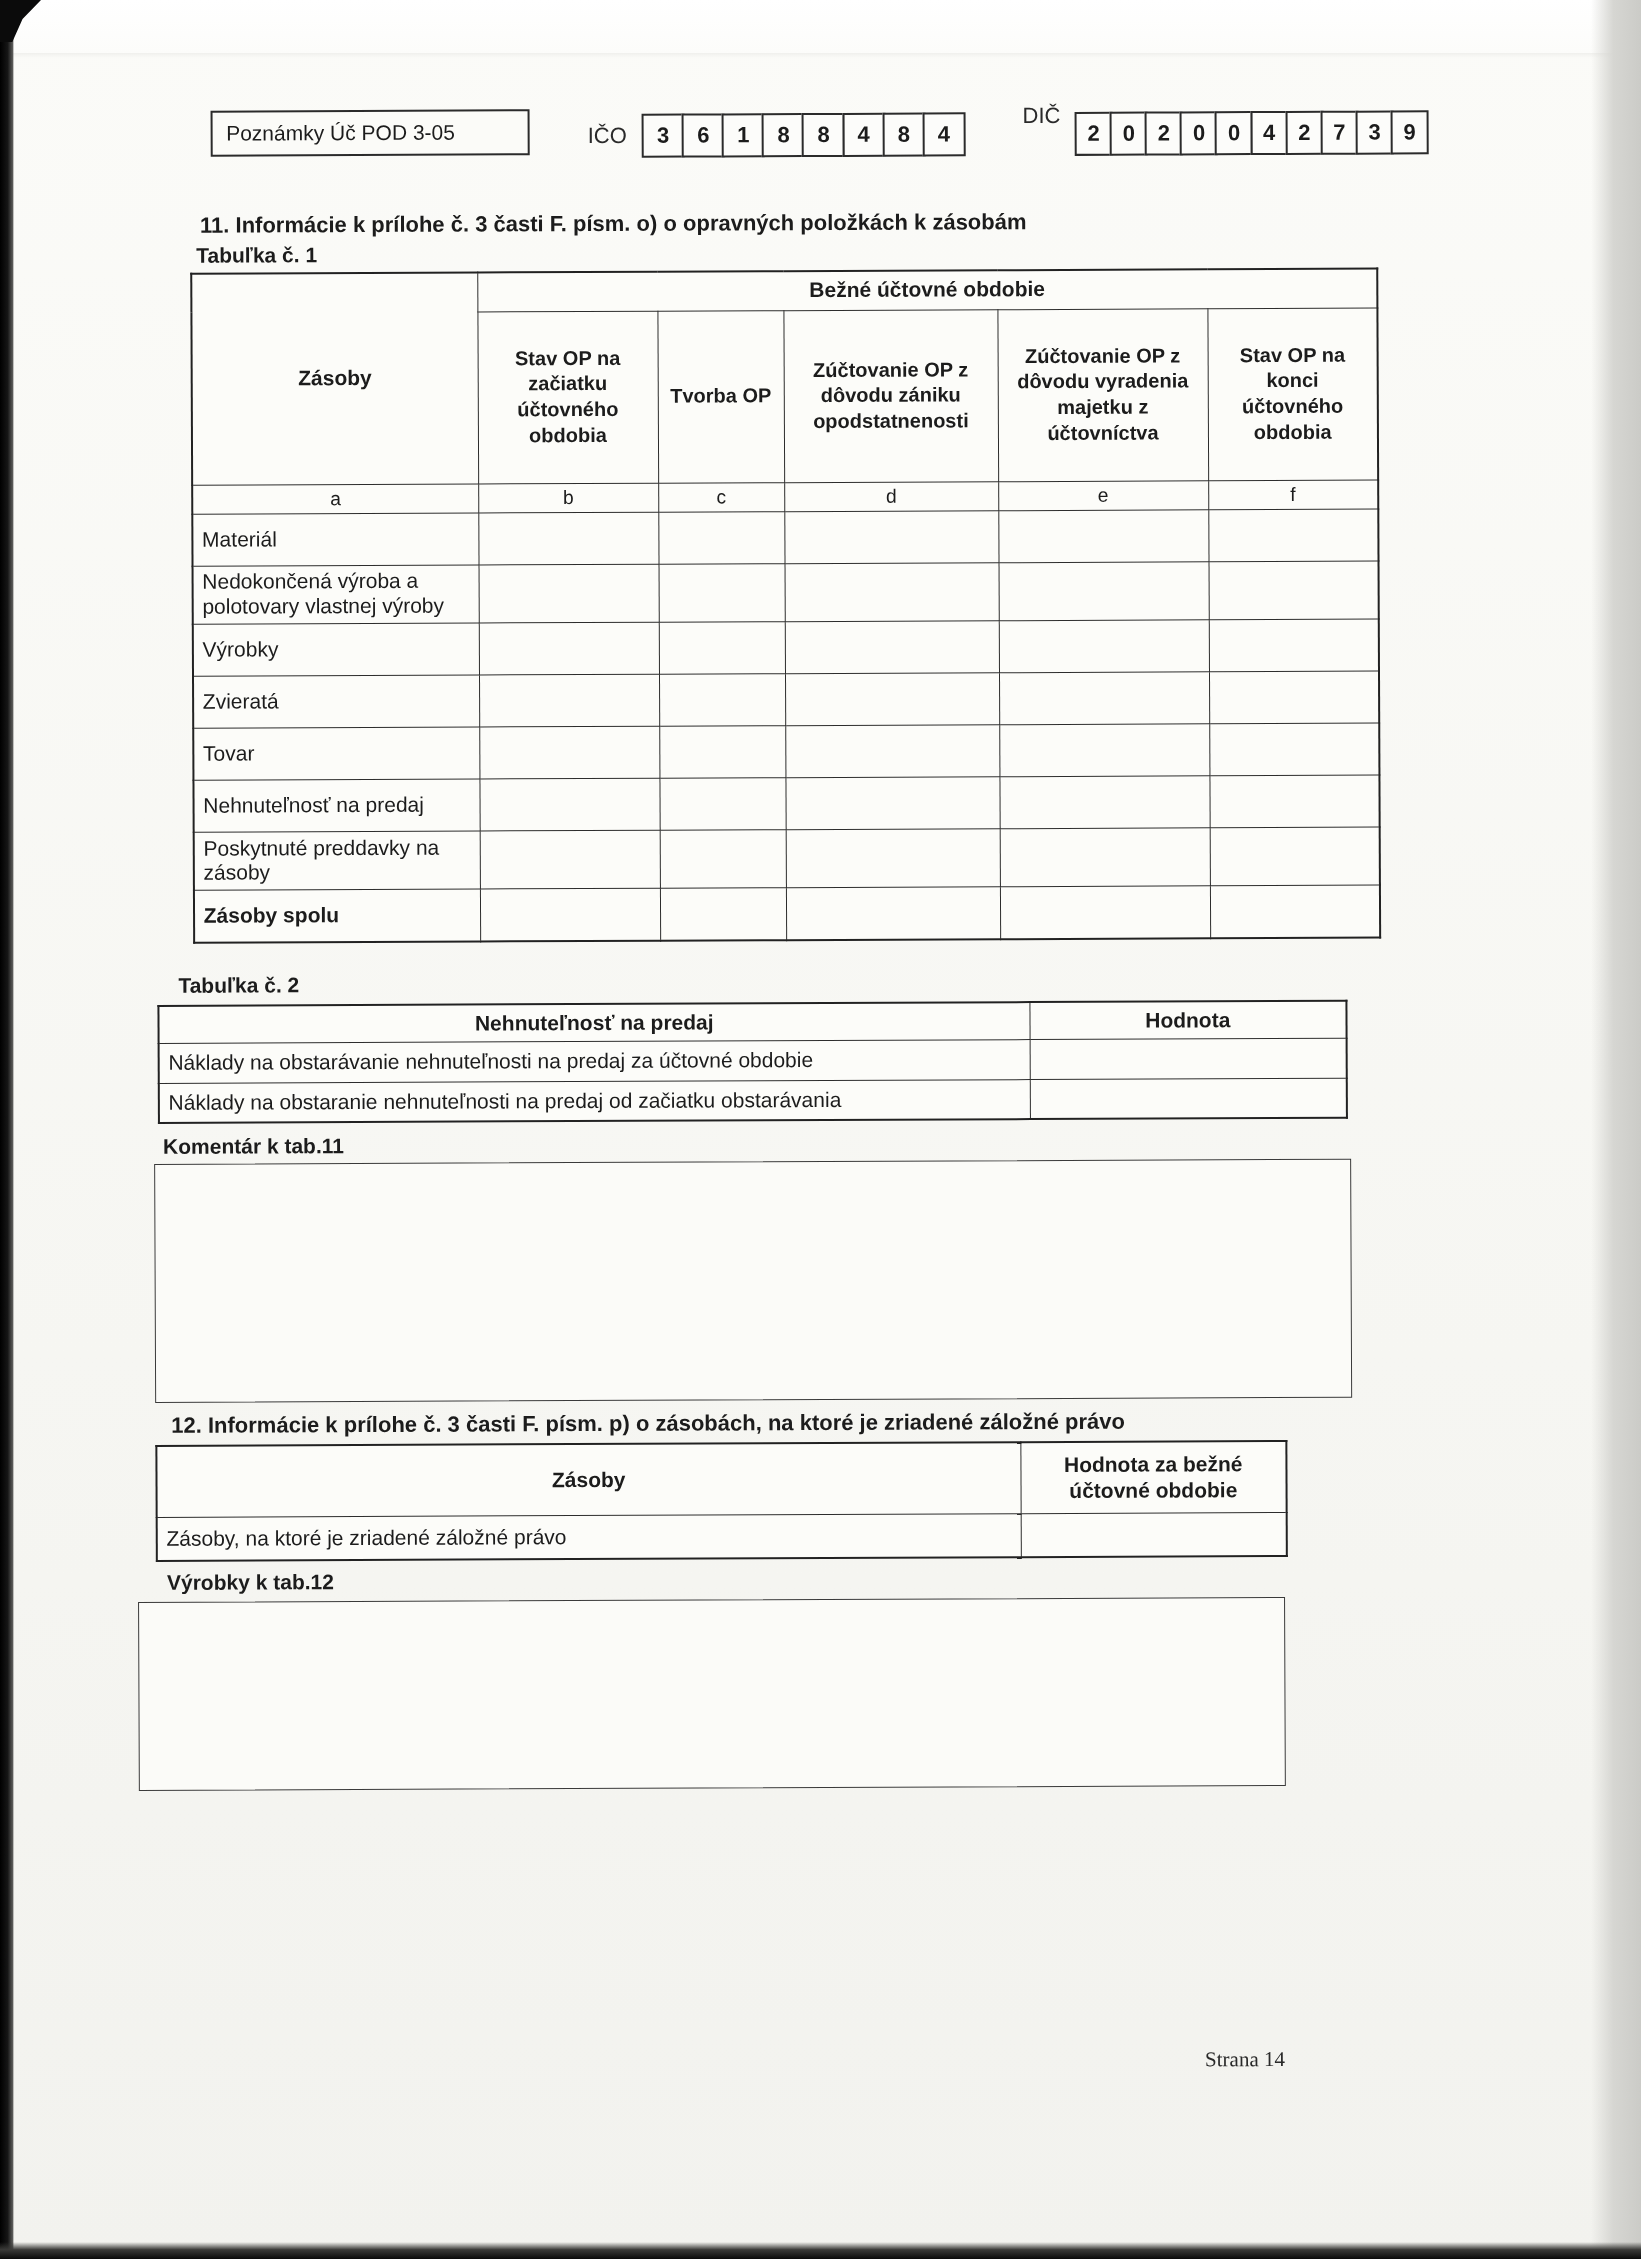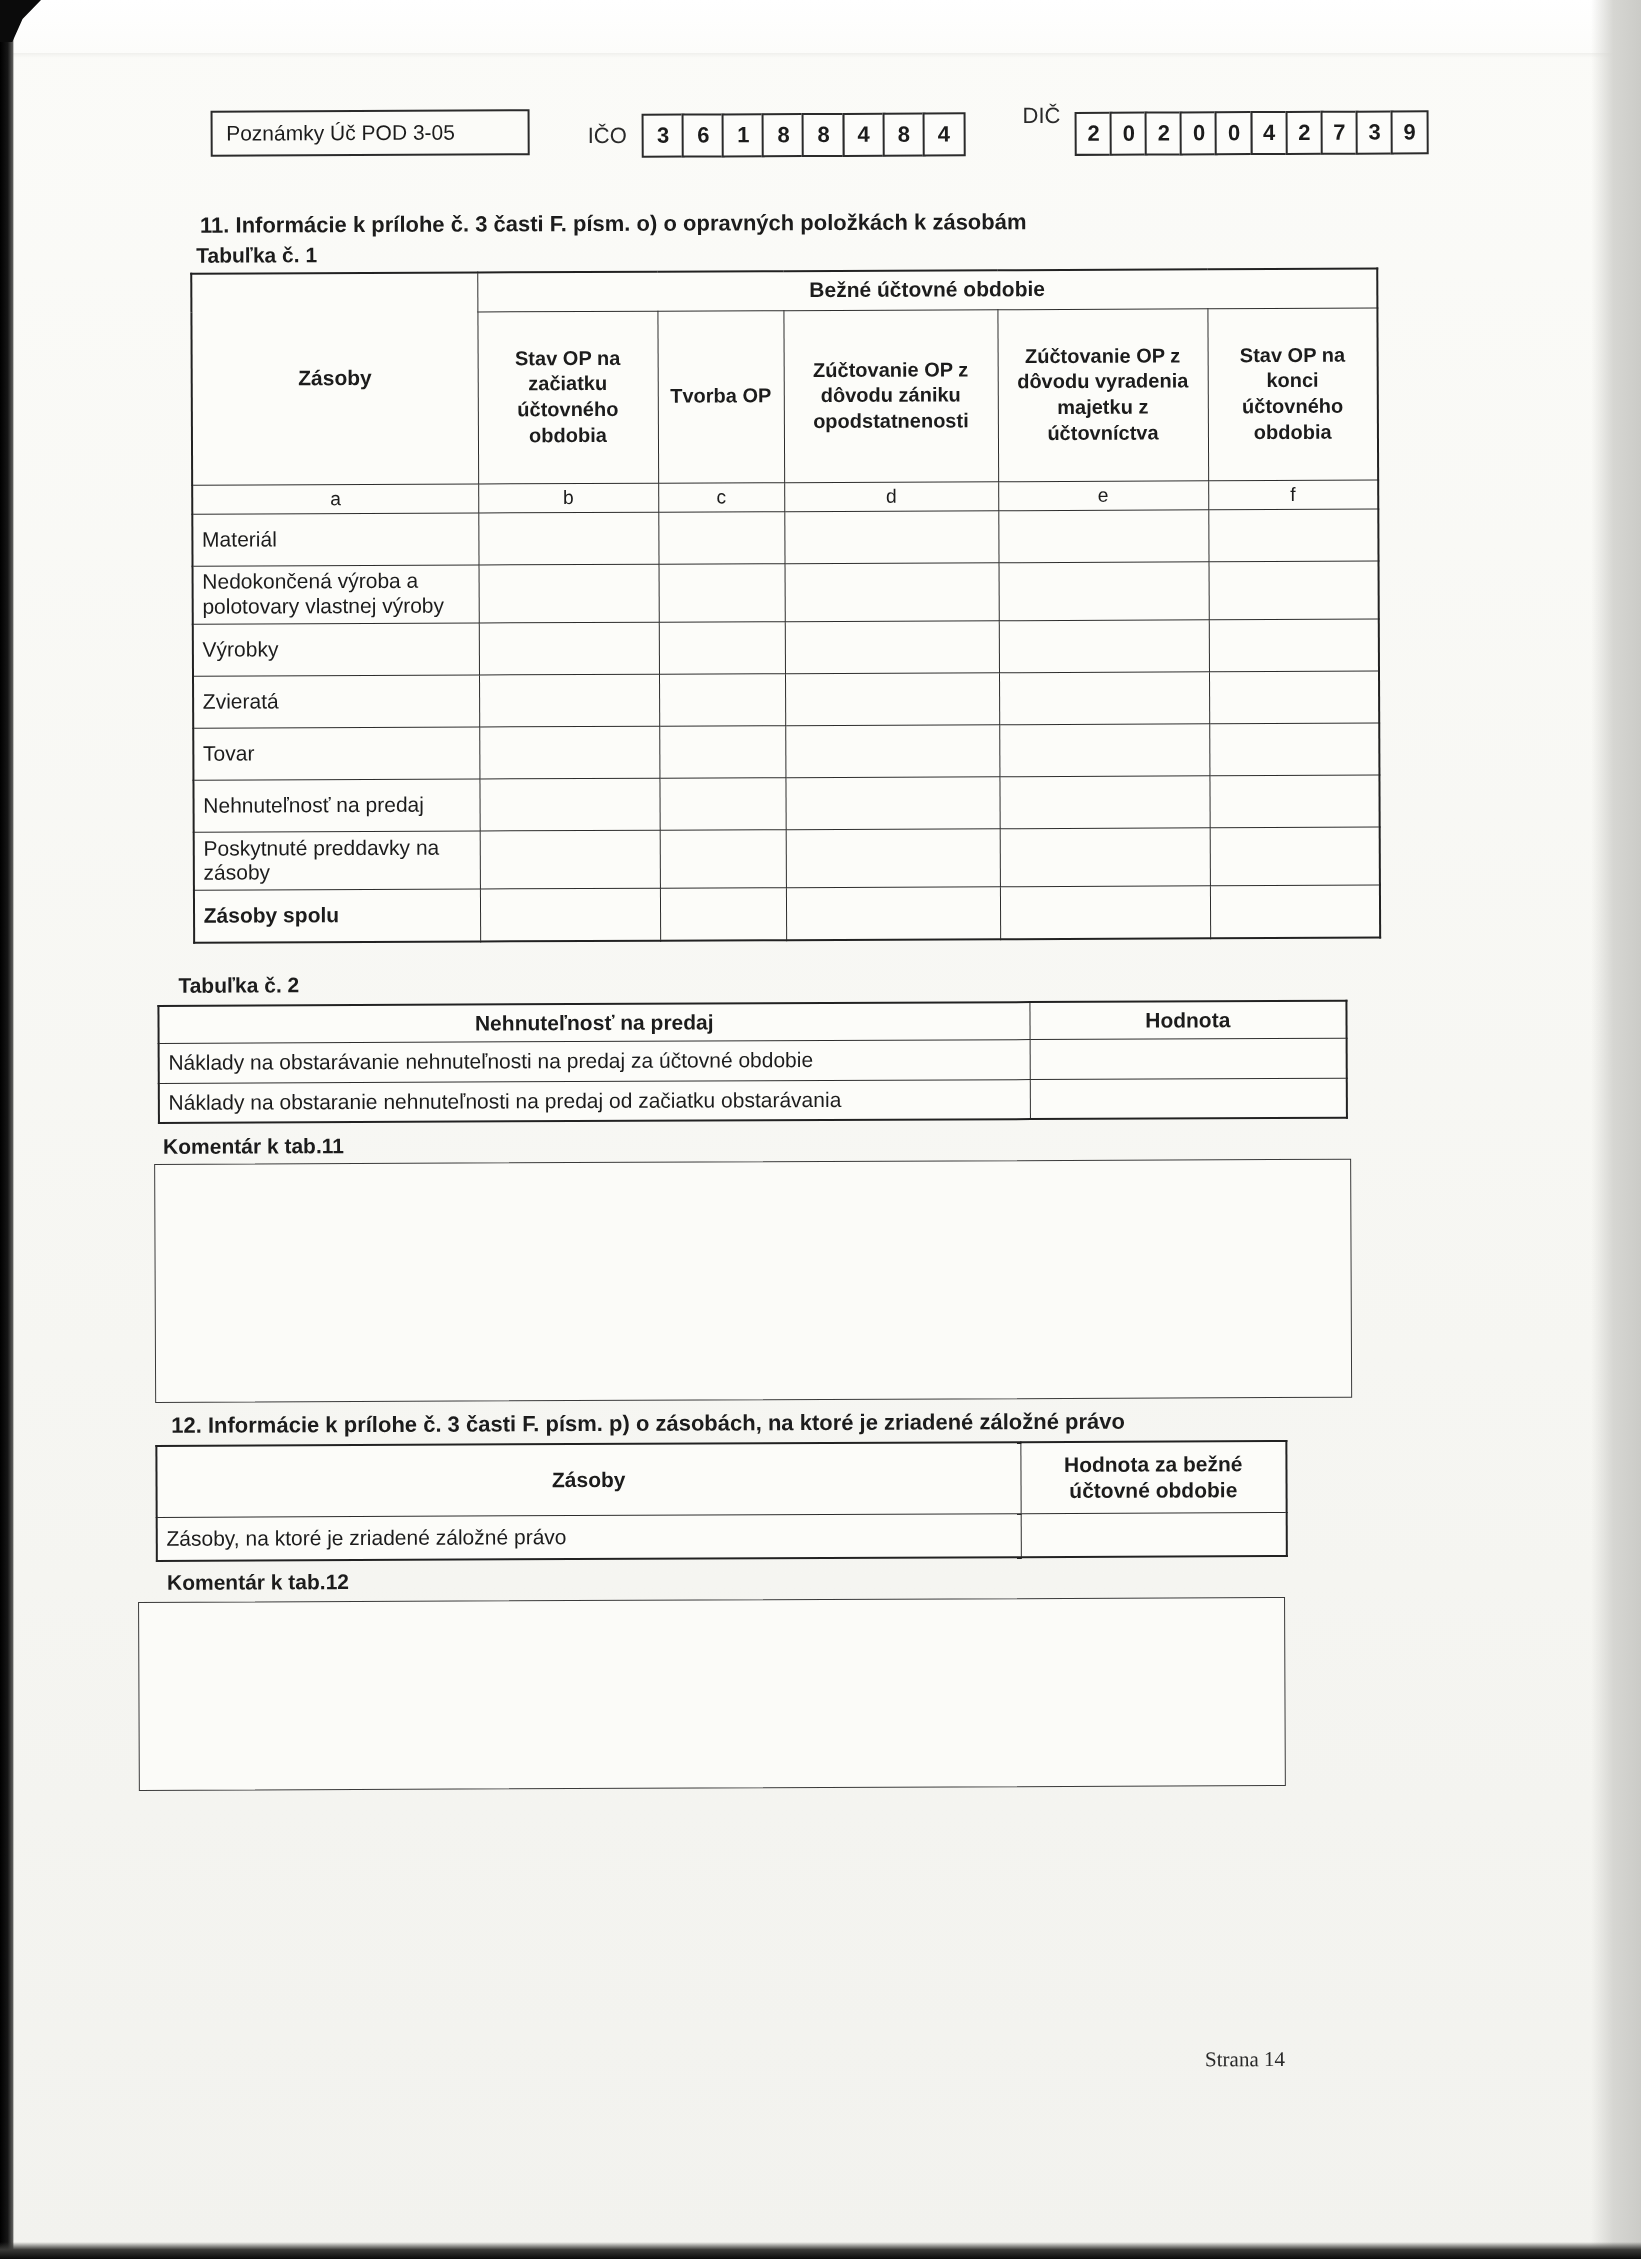--- a/index.html
+++ b/index.html
@@ -268,19 +268,19 @@
         <th>Zásoby</th>
         <th>Hodnota za bežné účtovné obdobie</th>
       </tr>
       <tr>
         <td class="lbl">Zásoby, na ktoré je zriadené záložné právo</td>
         <td class="val"></td>
       </tr>
     </tbody>
   </table>
 
-  <div class="comment-label c12">Komentár k tab.12</div>
+  <div class="comment-label c12">Výrobky k tab.12</div>
   <div class="comment-box box12"></div>
 
   <div class="page-footer">Strana 14</div>
 
 </div>
 
 
 </body></html>

